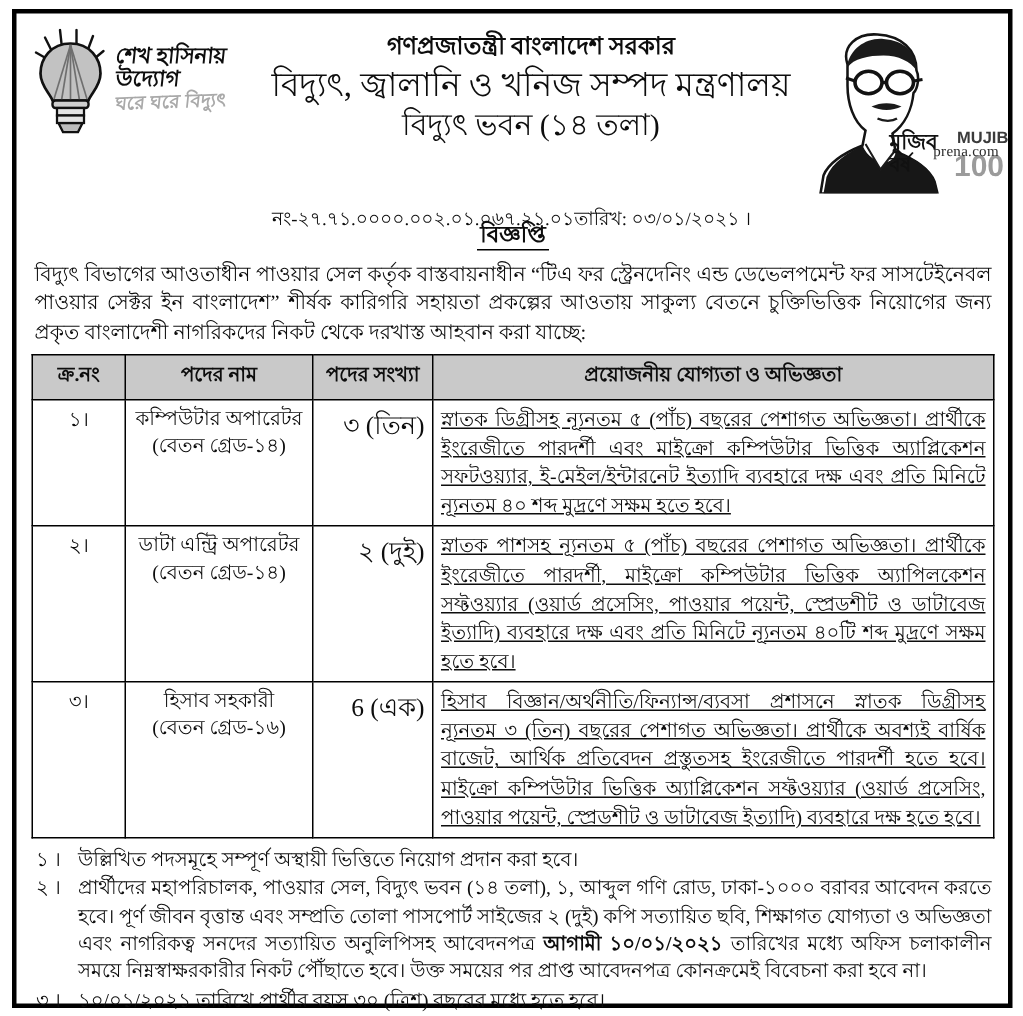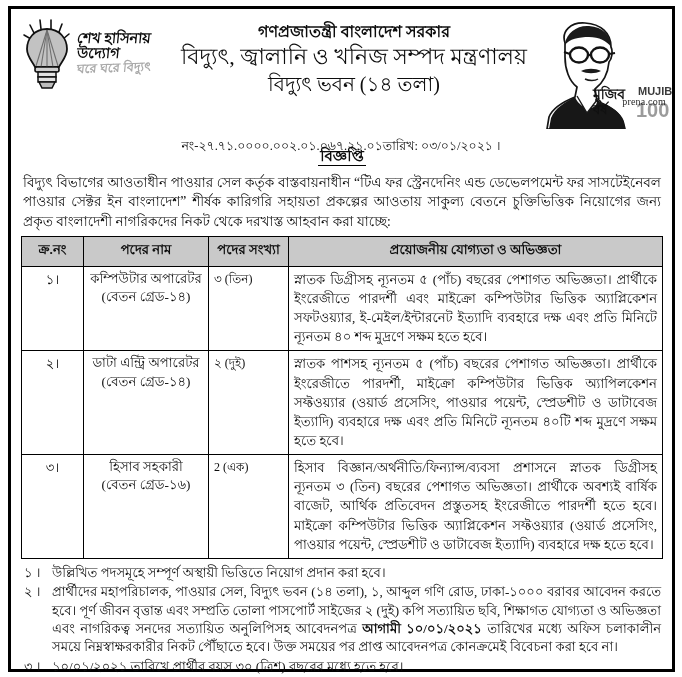--- a/index.html
+++ b/index.html
@@ -195,29 +195,30 @@
     padding-top: 5px;
   }
   td.c-post {
     text-align: center;
     font-size: 13.2px;
     line-height: 1.38;
     padding-top: 5px;
   }
   td.c-post .grade { display: block; }
   td.c-count {
-    text-align: left;
-    font-size: 12px;
+    text-align: right;
+    font-size: 17px;
     padding-top: 5px;
   }
   td.c-qual {
     text-align: justify;
     text-justify: inter-word;
     font-size: 13.2px;
     line-height: 1.45;
+    text-decoration: underline;
   }
 
   
   .conds {
     margin-top: 5px;
     flex: 1 1 auto;
   }
   .cond {
     display: flex;
     align-items: flex-start;
@@ -348,21 +349,21 @@
         </td>
         <td class="c-count">২ (দুই)</td>
         <td class="c-qual">স্নাতক পাশসহ ন্যূনতম ৫ (পাঁচ) বছরের পেশাগত অভিজ্ঞতা। প্রার্থীকে ইংরেজীতে পারদর্শী, মাইক্রো কম্পিউটার ভিত্তিক অ্যাপিলকেশন সফ্টওয়্যার (ওয়ার্ড প্রসেসিং, পাওয়ার পয়েন্ট, স্প্রেডশীট ও ডাটাবেজ ইত্যাদি) ব্যবহারে দক্ষ এবং প্রতি মিনিটে ন্যূনতম ৪০টি শব্দ মুদ্রণে সক্ষম হতে হবে।</td>
       </tr>
       <tr>
         <td class="c-sl">৩।</td>
         <td class="c-post">
           <span>হিসাব সহকারী</span>
           <span class="grade">(বেতন গ্রেড-১৬)</span>
         </td>
-        <td class="c-count">2 (এক)</td>
+        <td class="c-count">6 (এক)</td>
         <td class="c-qual">হিসাব বিজ্ঞান/অর্থনীতি/ফিন্যান্স/ব্যবসা প্রশাসনে স্নাতক ডিগ্রীসহ ন্যূনতম ৩ (তিন) বছরের পেশাগত অভিজ্ঞতা। প্রার্থীকে অবশ্যই বার্ষিক বাজেট, আর্থিক প্রতিবেদন প্রস্তুতসহ ইংরেজীতে পারদর্শী হতে হবে। মাইক্রো কম্পিউটার ভিত্তিক অ্যাপ্লিকেশন সফ্টওয়্যার (ওয়ার্ড প্রসেসিং, পাওয়ার পয়েন্ট, স্প্রেডশীট ও ডাটাবেজ ইত্যাদি) ব্যবহারে দক্ষ হতে হবে।</td>
       </tr>
     </tbody>
   </table>
 
   <div class="conds">
     <div class="cond">
       <div class="num">১ ।</div>
       <div class="body">উল্লিখিত পদসমূহে সম্পূর্ণ অস্থায়ী ভিত্তিতে নিয়োগ প্রদান করা হবে।</div>
     </div>

